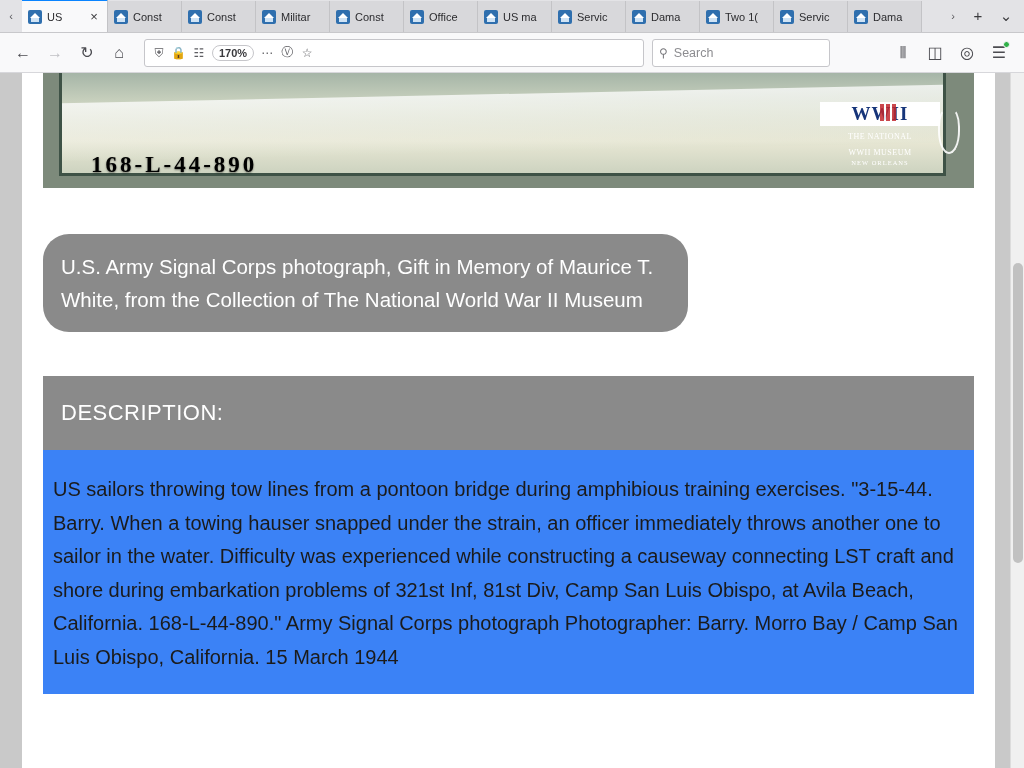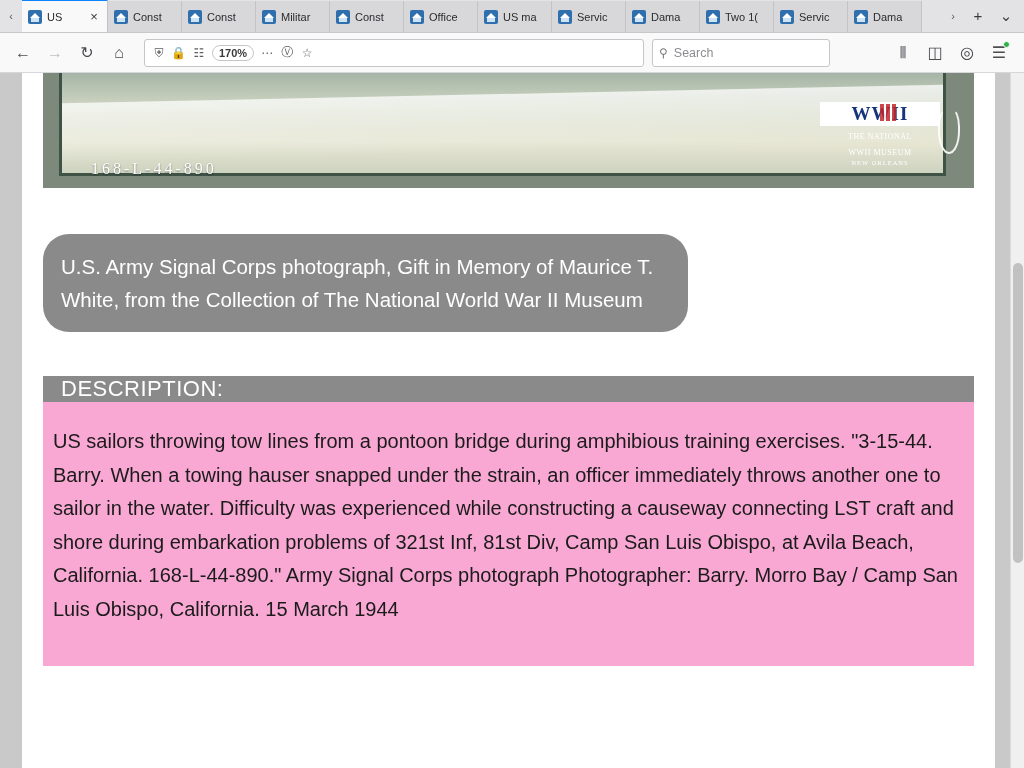--- a/index.html
+++ b/index.html
@@ -232,25 +232,26 @@
   .photo .wave {
     position: absolute;
     left: 0; right: 0; top: 46%;
     height: 40%;
     background: linear-gradient(180deg, rgba(255,255,255,0.75), rgba(220,225,205,0.2));
     transform: skewY(-1.2deg);
   }
   .photo .negnum {
     position: absolute;
     left: 48px; bottom: 10px;
-    color: #ffffff;
-    font-size: 16px;
+    color: #000000;
+    font-size: 23px;
     letter-spacing: 3px;
     font-family: "Liberation Serif", serif;
     text-shadow: 0 1px 2px rgba(0,0,0,.45);
+    font-weight: bold;
   }
   .photo .logo {
     position: absolute;
     right: 34px; bottom: 22px;
     width: 120px;
     text-align: center;
     color: #ffffff;
   }
   .photo .logo .wwii {
     background: #ffffff;
@@ -289,28 +290,28 @@
     padding: 16px 18px;
     border-radius: 26px;
   }
 
   .desc-block { margin-top: 44px; }
   .desc-header {
     background: #8a8a8a;
     color: #ffffff;
     font-size: 22px;
     letter-spacing: .5px;
-    padding: 0 18px;
+    padding: 24px 18px;
   }
   .desc-body {
-    background: #f9a8d4;
+    background: #3b82f6;
     color: #1b1b1b;
     font-size: 20px;
     line-height: 33.5px;
-    padding: 23px 10px 40px 10px;
+    padding: 23px 10px 20px 10px;
   }
 
   
   .scrollbar {
     position: absolute;
     right: 0; top: 0; bottom: 0;
     width: 14px;
     background: #f0f0f0;
     border-left: 1px solid #dcdcdc;
   }

